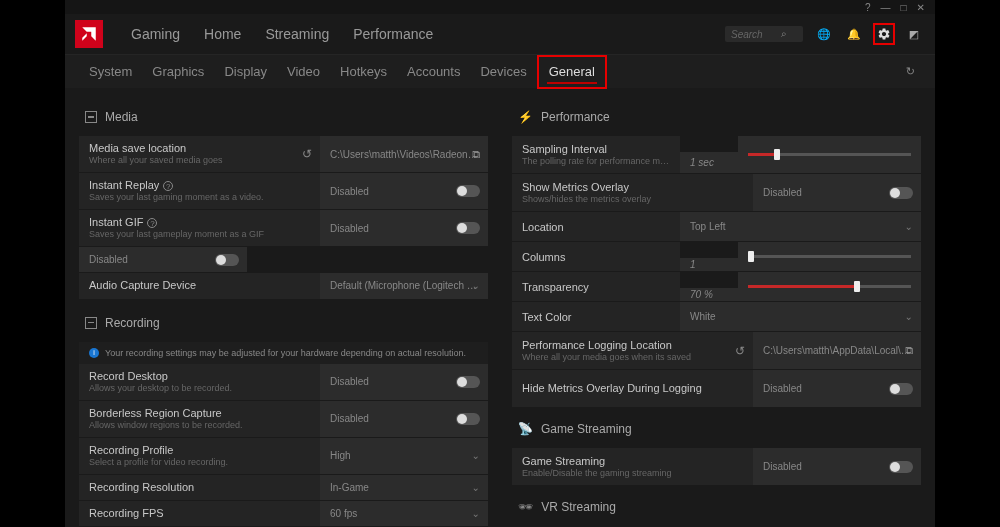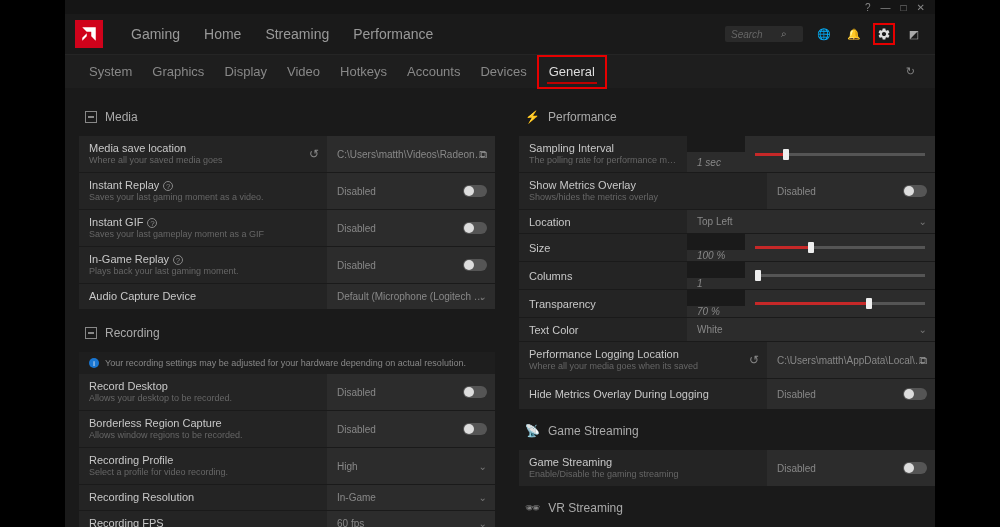--- a/index.html
+++ b/index.html
@@ -26,21 +26,21 @@
 
   
   .tabs { display: flex; align-items: center; height: 34px; padding: 0 14px; background: #1e1e1e; border-top: 1px solid #252525; }
   .tab { padding: 0 10px; color: #888; font-size: 13px; cursor: pointer; line-height: 34px; position: relative; }
   .tab.active { color: #ddd; border: 2px solid #e60000; line-height: 30px; }
   .tab.active::after { content: ""; position: absolute; left: 8px; right: 8px; bottom: 3px; height: 2px; background: #b00; }
   .tabs .spacer { flex: 1; }
   .refresh { color: #888; cursor: pointer; padding: 0 6px; }
 
   
-  .content { flex: 1; display: flex; gap: 24px; padding: 14px 0 0 14px; overflow: hidden; }
+  .content { flex: 1; display: flex; gap: 24px; padding: 14px 14px 0 14px; overflow: hidden; }
   .col { flex: 1; display: flex; flex-direction: column; min-width: 0; }
 
   .section-head { display: flex; align-items: center; gap: 8px; padding: 8px 6px 12px 6px; color: #aaa; font-size: 12px; }
   .collapse-icon { width: 12px; height: 12px; border: 1.5px solid #888; position: relative; }
   .collapse-icon::after { content: ""; position: absolute; left: 2px; right: 2px; top: 4px; height: 1.5px; background: #888; }
 
   .row { display: flex; align-items: stretch; height: 38px; border-bottom: 1px solid #1a1a1a; }
   .cell-label { flex: 1; background: #242424; padding: 6px 10px; display: flex; flex-direction: column; justify-content: center; min-width: 0; position: relative; }
   .cell-label .title { color: #c8c8c8; font-size: 11px; line-height: 13px; white-space: nowrap; overflow: hidden; text-overflow: ellipsis; }
   .cell-label .sub { color: #666; font-size: 9px; line-height: 11px; white-space: nowrap; overflow: hidden; text-overflow: ellipsis; }
@@ -157,24 +157,20 @@
           <div class="title"><span>Instant GIF</span><span class="help">?</span></div>
           <div class="sub">Saves your last gameplay moment as a GIF</div>
         </div>
         <div class="cell-val">
           <span class="txt">Disabled</span>
           <div class="toggle"></div>
         </div>
       </div>
 
       <div class="row">
-        <div class="cell-label">
-          <div class="title"><span>In-Game Replay</span><span class="help">?</span></div>
-          <div class="sub">Plays back your last gaming moment.</div>
-        </div>
         <div class="cell-val">
           <span class="txt">Disabled</span>
           <div class="toggle"></div>
         </div>
       </div>
 
       <div class="row">
         <div class="cell-label">
           <div class="title">Audio Capture Device</div>
         </div>
@@ -275,30 +271,20 @@
       </div>
 
       <div class="slider-row">
         <div class="sl-label">Location</div>
         <div class="cell-val" style="flex:1;width:auto">
           <span class="txt">Top Left</span>
           <span class="ch">⌄</span>
         </div>
       </div>
 
-      <div class="slider-row">
-        <div class="sl-label">Size</div>
-        <div class="sl-val">100 %</div>
-        <div class="sl-track-wrap">
-          <div class="track">
-              <div class="fill" style="width:33%"></div>
-              <div class="knob" style="left:33%"></div>
-            </div>
-        </div>
-      </div>
       <div class="slider-row">
         <div class="sl-label">Columns</div>
         <div class="sl-val">1</div>
         <div class="sl-track-wrap">
           <div class="track">
               <div class="fill" style="width:2%"></div>
               <div class="knob" style="left:2%"></div>
             </div>
         </div>
       </div>

